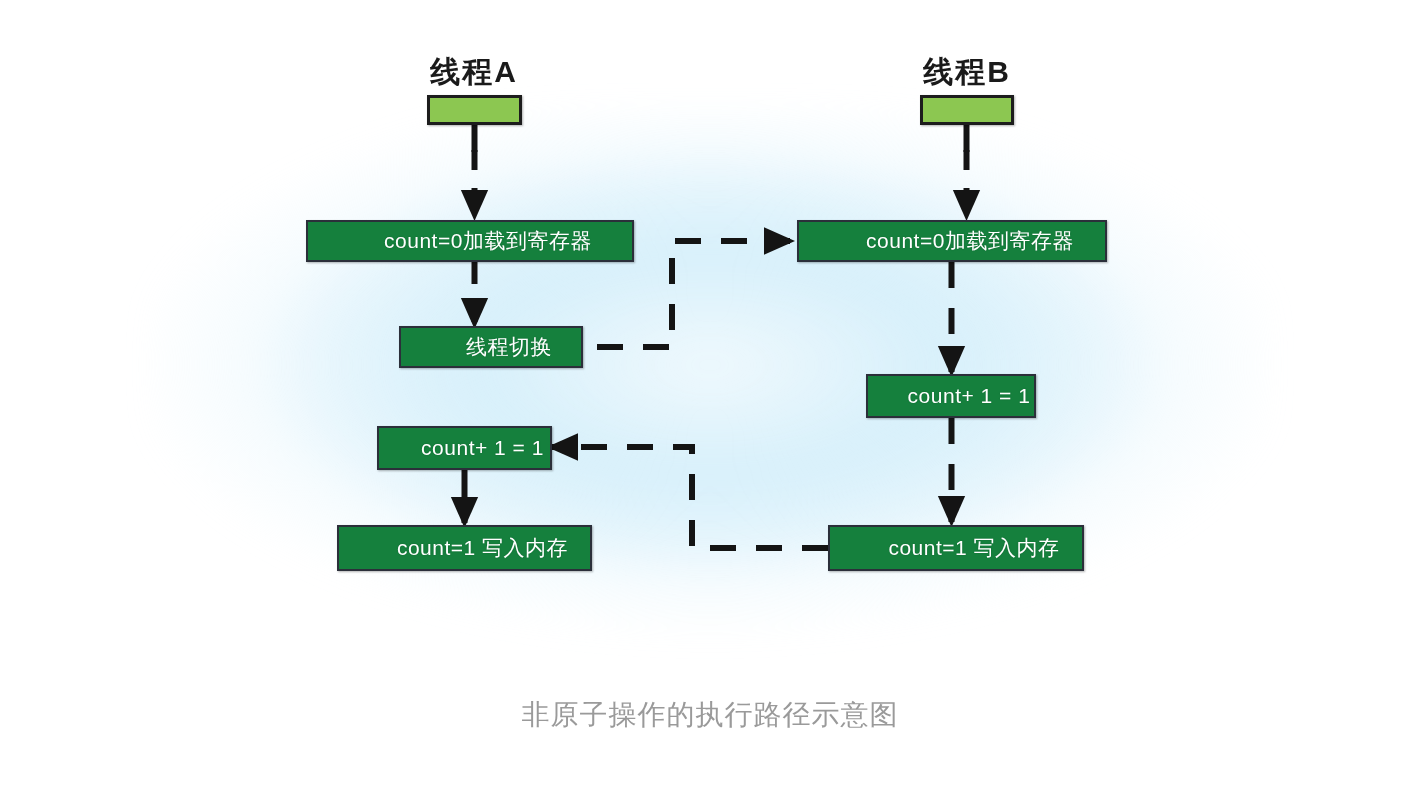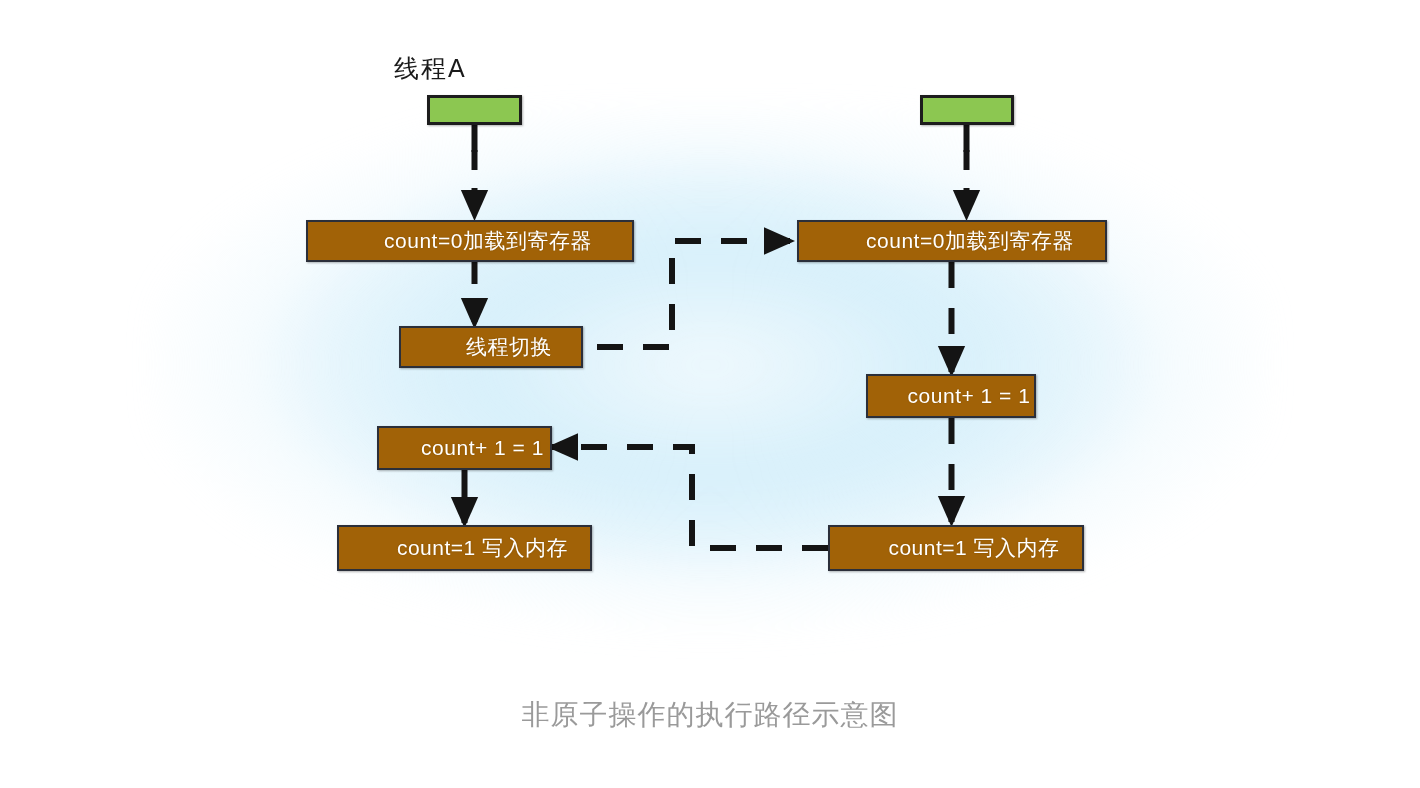--- a/index.html
+++ b/index.html
@@ -70,35 +70,37 @@
     align-items: center;
     justify-content: center;
     border: 2px solid #2b2f3a;
     color: #ffffff;
     letter-spacing: 0.5px;
     white-space: nowrap;
     text-shadow: 0 0 2px rgba(0,0,0,0.18);
     box-shadow: 1px 1px 2px rgba(0,0,0,0.30);
   }
   .node.blue {
-    background: #a16207;
+    background: #15803d;
     font-size: 21px;
     padding-left: 36px;
   }
   .node.green {
     background: #8cc751;
     border: 3px solid #1d1d1d;
   }
 
   .thread-label {
     position: absolute;
-    font-size: 25px;
+    font-size: 30px;
     color: #1a1a1a;
     letter-spacing: 2px;
     white-space: nowrap;
+    text-align: center;
+    font-weight: bold;
   }
 
   .caption {
     position: absolute;
     left: 0;
     top: 696px;
     width: 1420px;
     text-align: center;
     font-size: 28px;
     color: #9a9a9a;
@@ -135,20 +137,21 @@
     <path d="M 951.5 418 L 951.5 522" stroke="#141414" stroke-width="6" fill="none" stroke-dasharray="26 20" marker-end="url(#arrow)"></path>
 
     <path d="M 828 548 L 692 548 L 692 447 L 552 447" stroke="#141414" stroke-width="6" fill="none" stroke-dasharray="26 20" stroke-linecap="butt" marker-end="url(#arrow)"></path>
 
     <path d="M 464.5 470 L 464.5 523" stroke="#141414" stroke-width="6" fill="none" marker-end="url(#arrow)"></path>
   </svg>
 
   <div class="thread-label" style="left:394px; top:52px; width:160px;">线程A</div>
   <div class="node green" style="left:427px; top:95px; width:95px; height:30px;"></div>
 
+  <div class="thread-label" style="left:887px; top:52px; width:160px;">线程B</div>
   <div class="node green" style="left:920px; top:95px; width:94px; height:30px;"></div>
 
   <div class="node blue" style="left:306px; top:220px; width:328px; height:42px;">
     <span>count=0加载到寄存器</span>
   </div>
 
   <div class="node blue" style="left:399px; top:326px; width:184px; height:42px;">
     <span>线程切换</span>
   </div>
 

